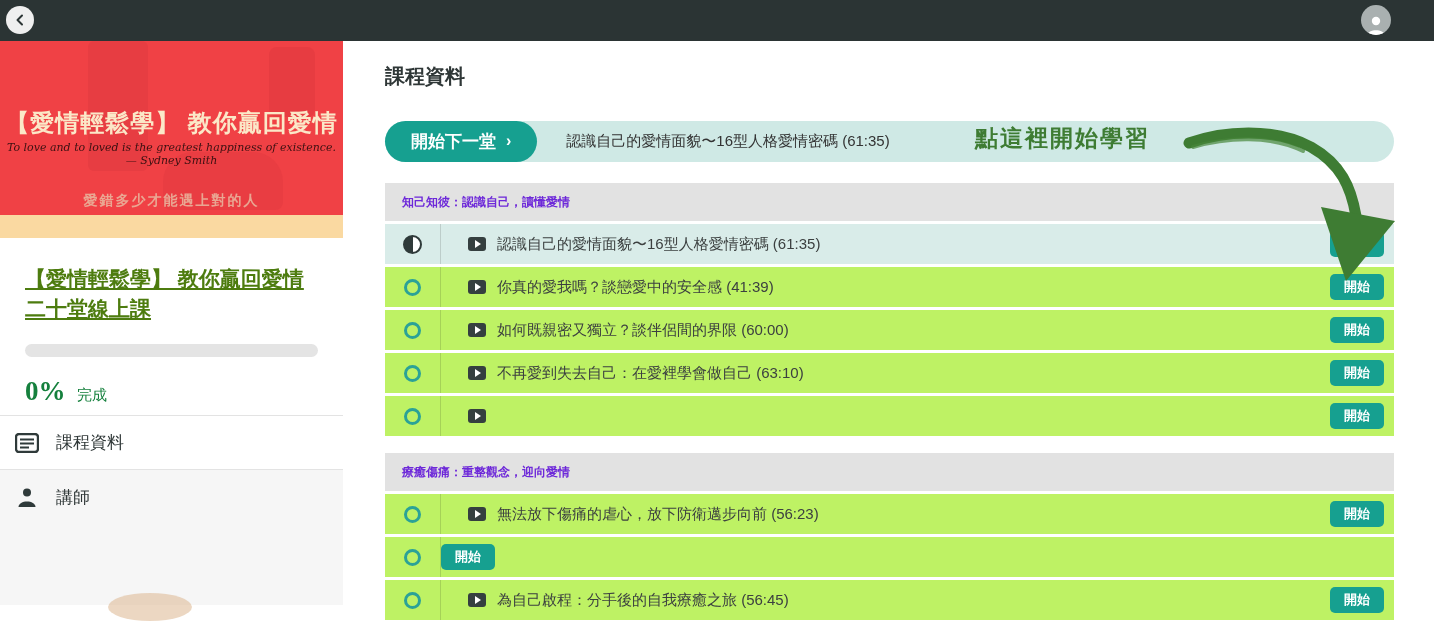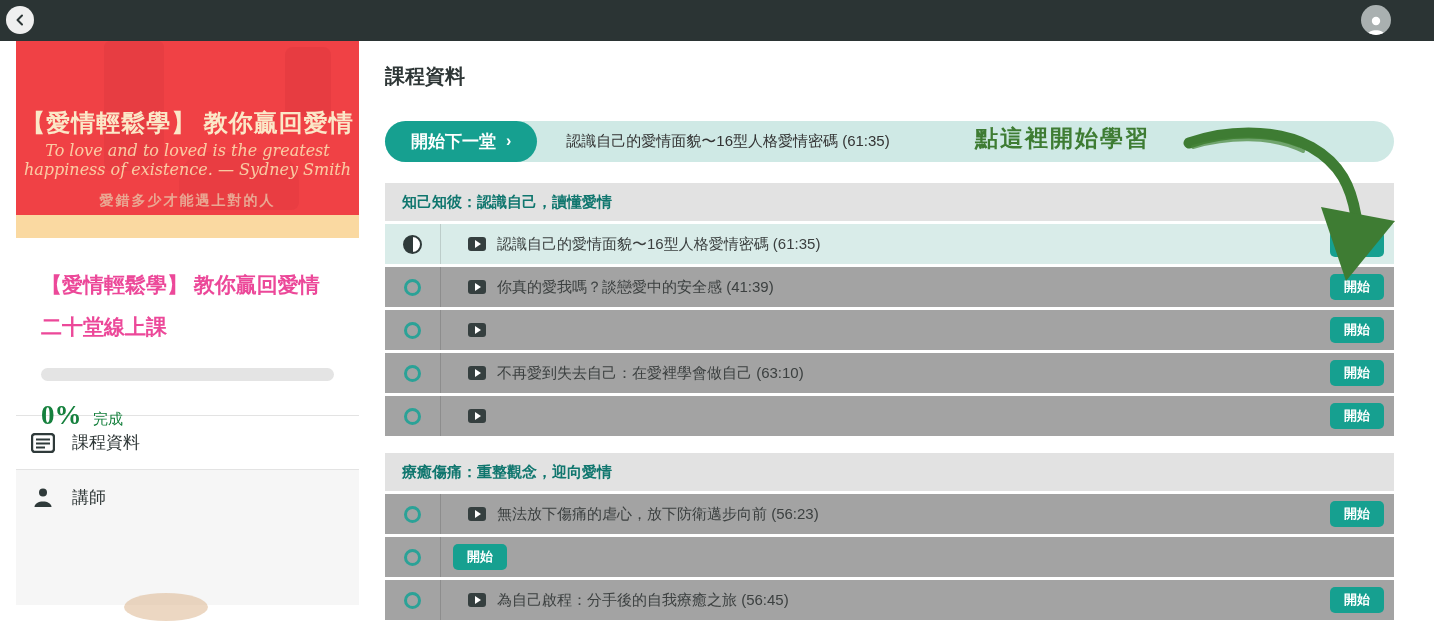--- a/index.html
+++ b/index.html
@@ -7,35 +7,35 @@
               font-family:"Liberation Sans","DejaVu Sans",sans-serif; }
 
   
   .topbar { position:absolute; left:0; top:0; width:1434px; height:41px; background:#2b3434; z-index:30; }
   .back-btn { position:absolute; left:6px; top:6px; width:28px; height:28px; border-radius:50%;
               background:#efefef; border:none; cursor:pointer; display:flex; align-items:center; justify-content:center; }
   .avatar { position:absolute; right:43px; top:5px; width:30px; height:30px; border-radius:50%;
             background:#a9b0b0; display:flex; align-items:flex-end; justify-content:center; overflow:hidden; cursor:pointer; }
 
   
-  .sidebar { position:absolute; left:16px; top:41px; width:343px; height:564px; background:#f6f6f6; z-index:10; }
+  .sidebar { position:absolute; left:0; top:41px; width:343px; height:564px; background:#f6f6f6; z-index:10; }
   .banner { position:relative; width:343px; height:197px; overflow:hidden; background:#f04145; }
   .banner .photo1 { position:absolute; left:88px; top:0; width:60px; height:130px; background:#e03a40; opacity:.55; border-radius:6px; }
   .banner .photo2 { position:absolute; right:28px; top:6px; width:46px; height:70px; background:#de383e; opacity:.5; border-radius:8px; }
   .banner .photo3 { position:absolute; right:60px; bottom:28px; width:120px; height:58px; background:#e23a40; opacity:.5; border-radius:30px 30px 8px 8px; }
   .banner-title { position:absolute; left:0; right:0; top:66px; text-align:center; color:#fbe8c8;
                   font-size:24px; font-weight:bold; letter-spacing:1px; }
-  .banner-quote { position:absolute; left:0; right:0; top:100px; text-align:center; color:#fef9c3; opacity:.75;
-                  font-family:"DejaVu Serif","Liberation Serif",serif; font-style:italic; font-size:16px; }
+  .banner-quote { position:absolute; left:0; right:0; top:100px; text-align:center; color:#000000; opacity:.75;
+                  font-family:"DejaVu Serif","Liberation Serif",serif; font-style:italic; font-size:11px; }
   .banner-caption { position:absolute; left:0; right:0; bottom:28px; text-align:center; color:#e9b9a0; opacity:.85;
                     font-size:14px; font-weight:bold; letter-spacing:2px; }
   .banner-strip { position:absolute; left:0; right:0; bottom:0; height:23px; background:#fad9a1; }
 
   .info-block { width:343px; height:177px; background:#fff; padding:26px 25px 0 25px; }
-  .course-title { color:#ec4899; font-size:21px; font-weight:bold; line-height:42px; }
+  .course-title { color:#4d7c0f; font-size:21px; font-weight:bold; line-height:30px;text-decoration:underline; }
   .progress-track { margin-top:20px; width:100%; height:13px; border-radius:7px; background:#e4e4e4; overflow:hidden; }
   .progress-fill { height:100%; background:#1d9a8c; border-radius:7px; }
   .progress-line { margin-top:19px; text-align:left; color:#15803d; }
   .progress-pct { font-family:"Liberation Serif","DejaVu Serif",serif; font-size:27px; font-weight:bold; }
   .progress-lbl { font-size:15px; margin-left:7px; }
 
   .menu { border-top:1px solid #e3e3e3; }
   .menu-item { display:flex; align-items:center; height:54px; padding-left:14px; cursor:pointer; font-size:17px; color:#2f3737; }
   .menu-item.active { background:#fff; border-bottom:1px solid #e3e3e3; }
   .menu-item .mi-icon { width:26px; height:22px; margin-right:16px; display:flex; align-items:center; justify-content:center; }
@@ -53,36 +53,36 @@
               font-family:inherit; }
   .next-btn .chev { font-size:16px; font-weight:bold; position:relative; top:-1px; }
   .next-lesson { margin-left:13px; font-size:15px; color:#333; }
 
   .annotation-text { position:absolute; left:590px; top:82px; z-index:20; color:#3e7c33;
                      font-size:23px; font-weight:bold; letter-spacing:2px; white-space:nowrap; }
   .annotation-arrow { position:absolute; left:798px; top:80px; z-index:20; pointer-events:none; }
 
   .sections { margin-top:21px; }
   .section-header { height:38px; background:#e2e2e2; display:flex; align-items:center; padding-left:17px;
-                    font-size:15px; font-weight:bold; color:#0f766e; }
+                    font-size:12px; font-weight:bold; color:#6d28d9; }
   .section + .section { margin-top:17px; }
 
-  .row { display:flex; align-items:center; height:40px; margin-top:3px; background:#a3a3a3; }
+  .row { display:flex; align-items:center; height:40px; margin-top:3px; background:#bef264; }
   .row.active { background:#d9ece9; }
   .cell-status { width:56px; align-self:stretch; display:flex; align-items:center; justify-content:center;
                  border-right:1px solid rgba(0,0,0,.13); }
   .circle-open { width:17px; height:17px; border-radius:50%; border:3px solid #2ba297; background:transparent; }
   .circle-half { width:19px; height:19px; border-radius:50%; border:2px solid #2f3a3a;
                  background:linear-gradient(90deg,#2f3a3a 50%,#ffffff 50%); }
   .cell-main { flex:1; display:flex; align-items:center; padding-left:27px; gap:11px; }
   .play-icon { width:18px; height:14px; background:#353f3f; border-radius:3px; display:flex; align-items:center; justify-content:center; flex:none; }
   .play-icon .tri { width:0; height:0; border-left:6px solid #fff; border-top:4px solid transparent; border-bottom:4px solid transparent; margin-left:1px; }
   .lesson-title { font-size:15px; color:#3c4040; }
   .start-btn { width:54px; height:26px; margin-right:10px; border:none; border-radius:5px; background:#16a090;
-               color:#fff; font-size:13px; font-weight:bold; cursor:pointer; font-family:inherit; flex:none;margin-left:12px; }
+               color:#fff; font-size:13px; font-weight:bold; cursor:pointer; font-family:inherit; flex:none; }
 </style>
 </head>
 <body>
 
 <div class="topbar">
   <button class="back-btn">
     <svg width="12" height="12" viewBox="0 0 12 12">
       <polyline points="8,1.5 3.5,6 8,10.5" fill="none" stroke="#2b3434" stroke-width="2" stroke-linecap="round" stroke-linejoin="round"></polyline>
     </svg>
   </button>
@@ -191,20 +191,21 @@
       </div>
 
       <div class="row">
         <div class="cell-status">
           <span class="circle-open"></span>
         </div>
         <div class="cell-main">
           <span class="play-icon">
               <span class="tri"></span>
             </span>
+          <span class="lesson-title">如何既親密又獨立？談伴侶間的界限 (60:00)</span>
         </div>
         <button class="start-btn">開始</button>
       </div>
 
       <div class="row">
         <div class="cell-status">
           <span class="circle-open"></span>
         </div>
         <div class="cell-main">
           <span class="play-icon">

